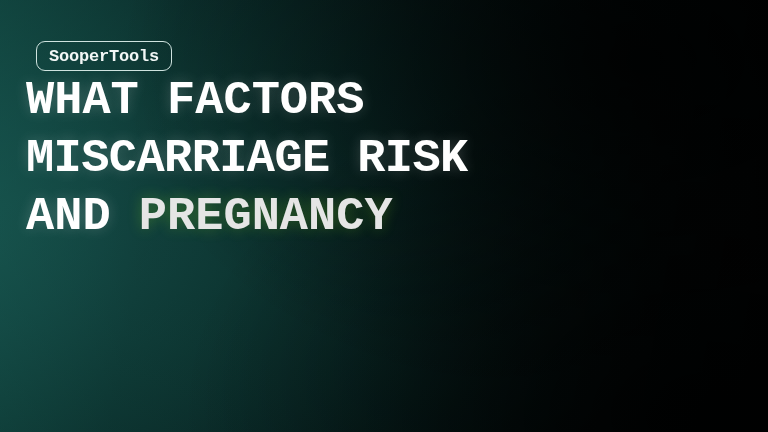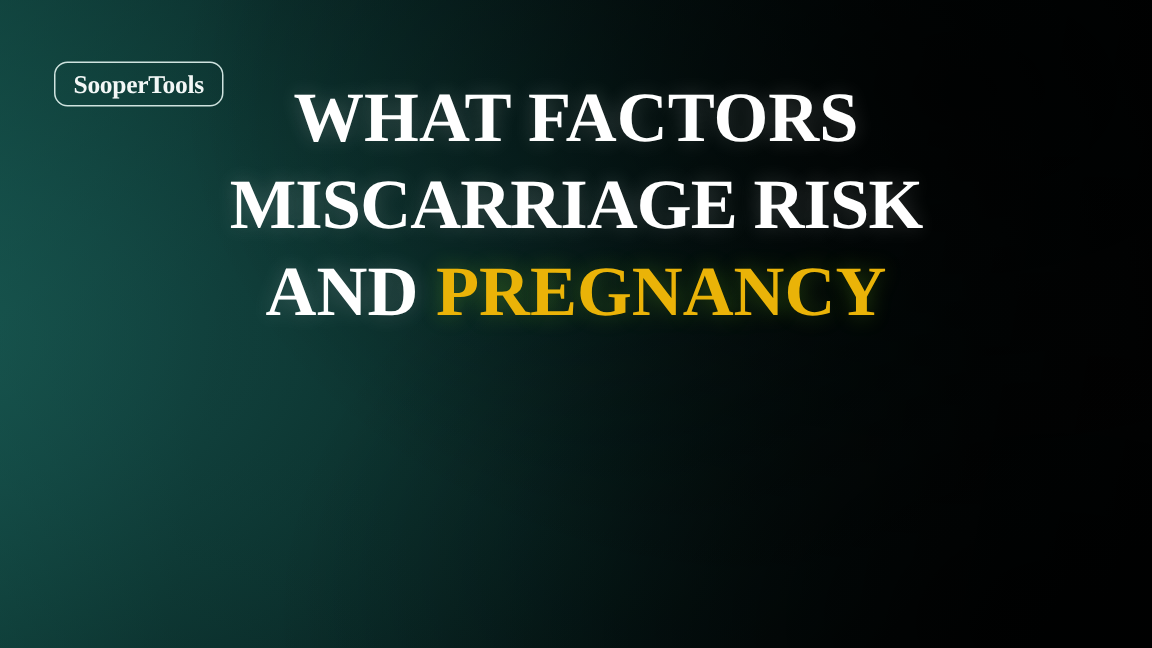--- a/index.html
+++ b/index.html
@@ -7,21 +7,21 @@
     margin: 0;
     padding: 0;
     background: #000;
   }
 
   #canvas {
     position: relative;
     width: 768px;
     height: 432px;
     overflow: hidden;
-    font-family: Liberation Serif, serif;
+    font-family: Liberation Mono, monospace;
     
     background-color: #04100f;
   }
 
   
   #bg-base {
     position: absolute;
     inset: 0;
     background:
       radial-gradient(120% 135% at -8% 52%,
@@ -73,39 +73,39 @@
     letter-spacing: -0.2px;
     line-height: 1;
     white-space: nowrap;
   }
 
   
   #headline {
     position: absolute;
     left: 0;
     right: 0;
-    top: 50px;
+    top: 72px;
     padding: 0 26px;
     box-sizing: border-box;
-    text-align: center;
+    text-align: left;
   }
   .hl-line {
     font-size: 47px;
     font-weight: bold;
     line-height: 58px;
     letter-spacing: 0px;
     white-space: nowrap;
     color: #ffffff;
   }
   .hl-line .white {
     color: #ffffff;
     text-shadow: 0 0 14px rgba(255,255,255,0.20);
   }
   .hl-line .green {
-    color: #eab308;
+    color: #e5e5e5;
     text-shadow: 0 0 14px rgba(143, 230, 29, 0.28);
   }
   .hl-line.wide {
     letter-spacing: -0.6px;
   }
 </style>
 </head>
 <body>
 
 <div id="canvas">

